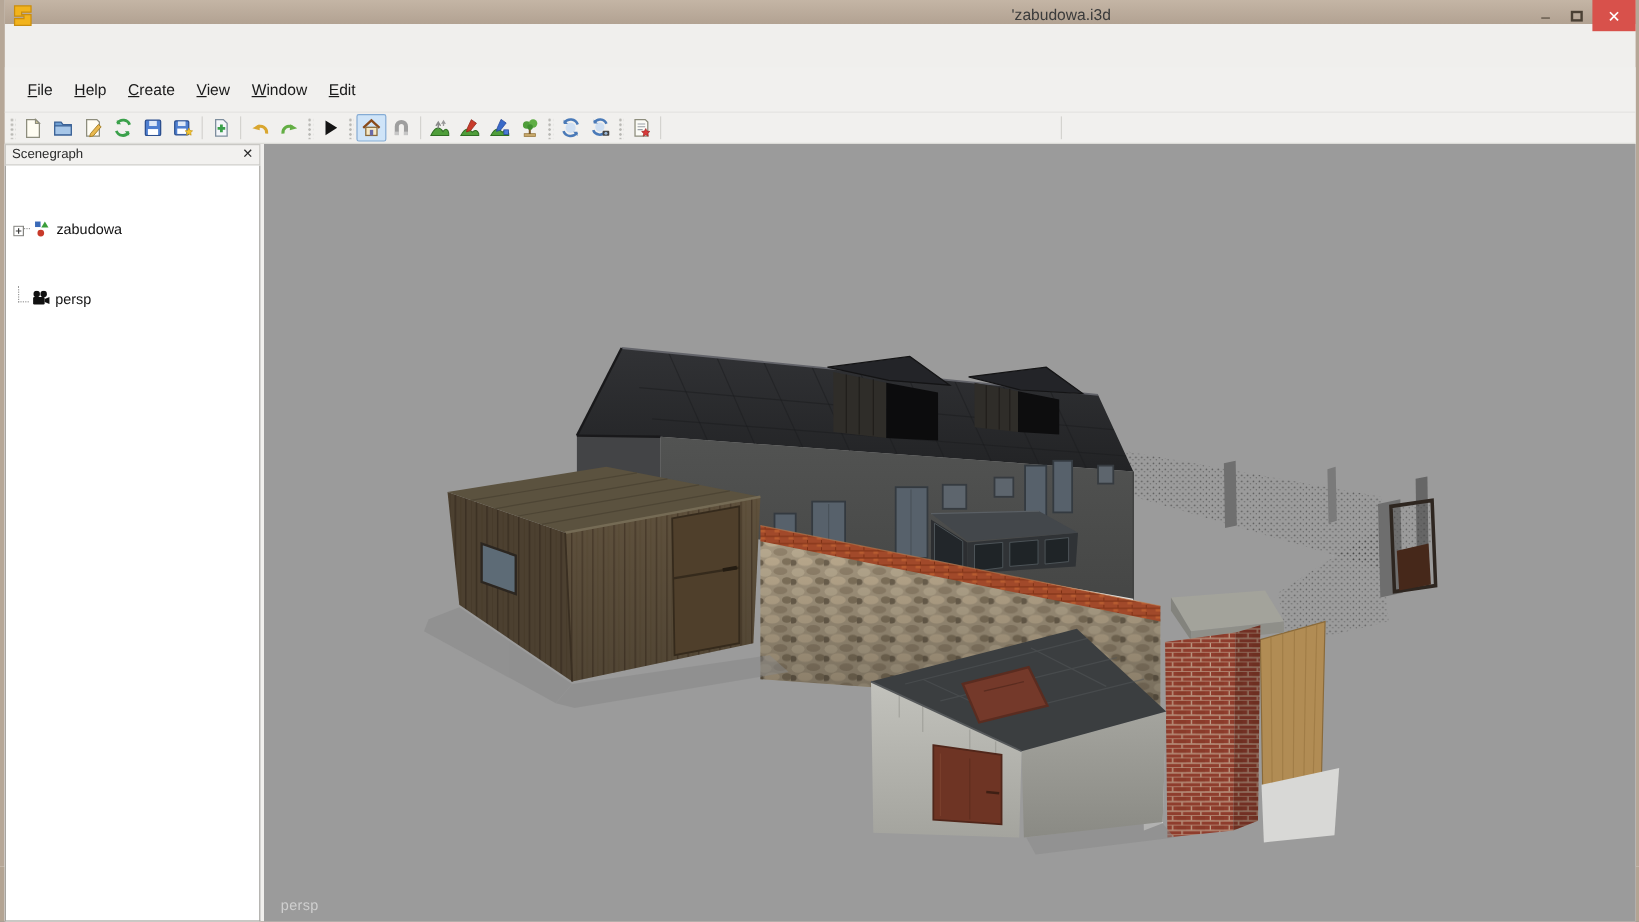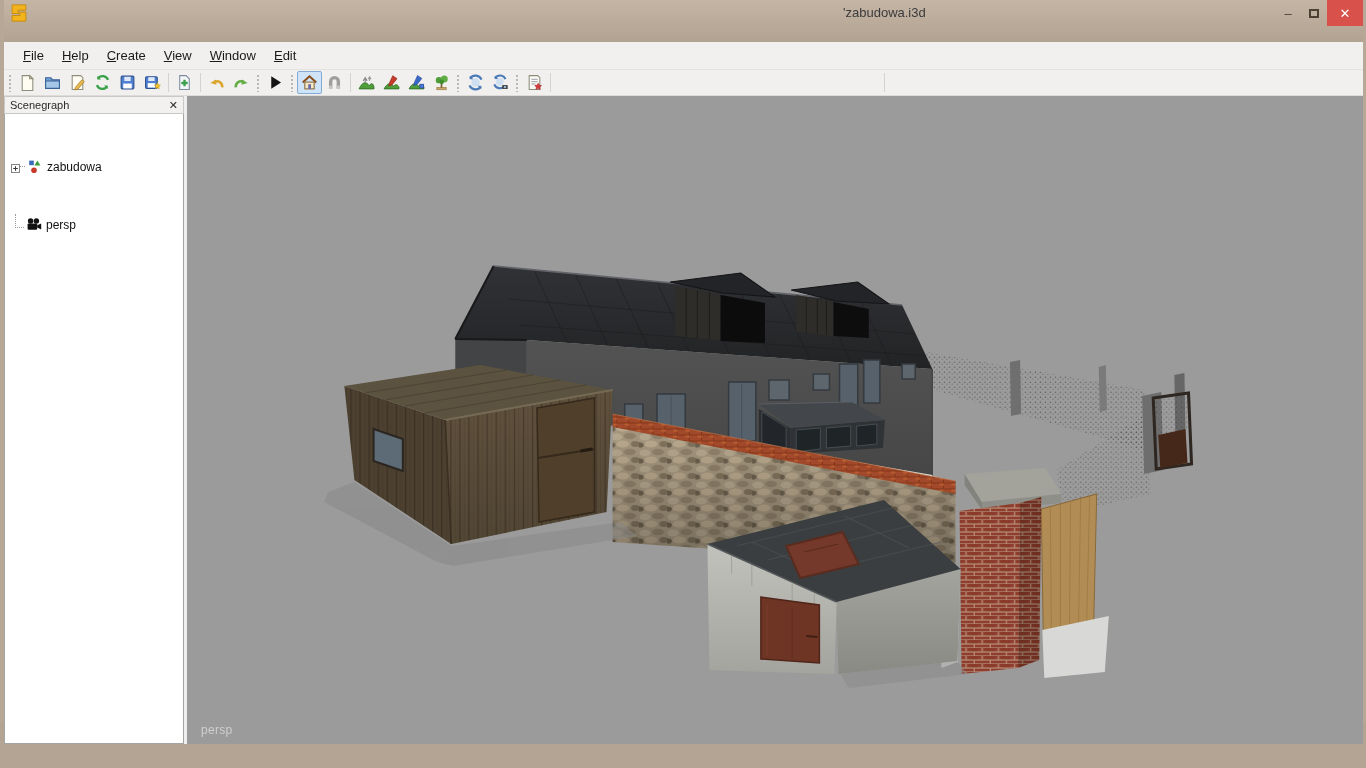--- a/index.html
+++ b/index.html
@@ -3,45 +3,45 @@
 <meta charset="utf-8">
 <style>
   * { margin:0; padding:0; box-sizing:border-box; }
   html,body { width:1366px; height:768px; overflow:hidden; }
   body { background:#b3a493; font-family:"Liberation Sans", sans-serif; position:relative; }
 
   .window { position:absolute; left:0; top:0; width:1366px; height:722px;
             background:#f0efed; border-left:4px solid #b6a797; border-right:3px solid #b6a797; }
 
   
-  .titlebar { height:42px; background:linear-gradient(#c4b5a5,#b2a292); position:relative; display:flex; align-items:center; }
+  .titlebar { height:20px; background:linear-gradient(#c4b5a5,#b2a292); position:relative; display:flex; align-items:center; }
   .logo { position:absolute; left:5px; top:3px; width:20px; height:20px; }
   .title { position:absolute; left:839px; top:5px; font-size:13px; color:#3b3b3b; white-space:nowrap; }
   .controls { position:absolute; right:0; top:0; height:26px; display:flex; align-items:stretch; }
   .ctl { width:26px; display:flex; align-items:center; justify-content:center; font-size:13px; color:#4a4034; }
   .maxbox { width:10px; height:9px; border:2px solid #4a4034; }
   .ctl.close { width:36px; background:#d8514b; color:#fff; font-size:13px; }
 
   
-  .menubar { height:28px; background:#f1f0ee; display:flex; align-items:center; padding-left:10px; border-bottom:1px solid #e3e2df; }
+  .menubar { height:38px; background:#f1f0ee; display:flex; align-items:center; padding-left:10px; border-bottom:1px solid #e3e2df;margin-top:36px; }
   .mi { display:inline-block; padding:2px 9px; font-size:13px; color:#1a1a1a; }
   .mi::first-letter { text-decoration:underline; }
 
   
   .toolbar { height:26px; background:#f1f0ee; display:flex; align-items:center; padding-left:2px; border-bottom:1px solid #dddcd8; position:relative; }
   .tb { width:25px; height:23px; display:flex; align-items:center; justify-content:center; border:1px solid transparent; border-radius:2px; }
   .tb.selected { background:#cfe4f8; border-color:#84abd4; }
   .grip { width:5px; height:18px; margin:0 2px;
           background-image:radial-gradient(#b9b8b4 1px, transparent 1.2px); background-size:4px 4px; }
   .sep { width:1px; height:19px; background:#d4d3cf; margin:0 3px; }
   .tbar-div { position:absolute; left:880px; top:3px; width:1px; height:19px; background:#d4d3cf; }
 
   
   .main { display:flex; height:648px; background:#f0efed; }
-  .panel { width:180px; background:#f0efed; display:flex; flex-direction:column; }
+  .panel { width:213px; background:#f0efed; display:flex; flex-direction:column; }
   .panel-head { height:18px; background:#f2f1ef; border:1px solid #c9c8c4; border-bottom:1px solid #c9c8c4;
                 display:flex; align-items:center; justify-content:space-between; padding:0 5px; }
   .panel-title { font-size:11px; color:#2a2a2a; }
   .panel-close { font-size:11px; color:#2a2a2a; line-height:10px; }
   .tree { flex:1; background:#ffffff; border:1px solid #a5a4a0; border-top:none; padding-top:4px; }
   .trow { height:19px; display:flex; align-items:center; font-size:12px; color:#111;margin-top:39px; }
   .expander { width:9px; height:9px; margin-left:6px; display:inline-block; }
   .conn-h { width:5px; border-top:1px dotted #9a9a9a; }
   .conn-l { width:9px; height:14px; margin-left:10px; margin-top:-8px; border-left:1px dotted #9a9a9a; border-bottom:1px dotted #9a9a9a; }
   .ticon { width:15px; height:14px; margin:0 4px 0 2px; }

